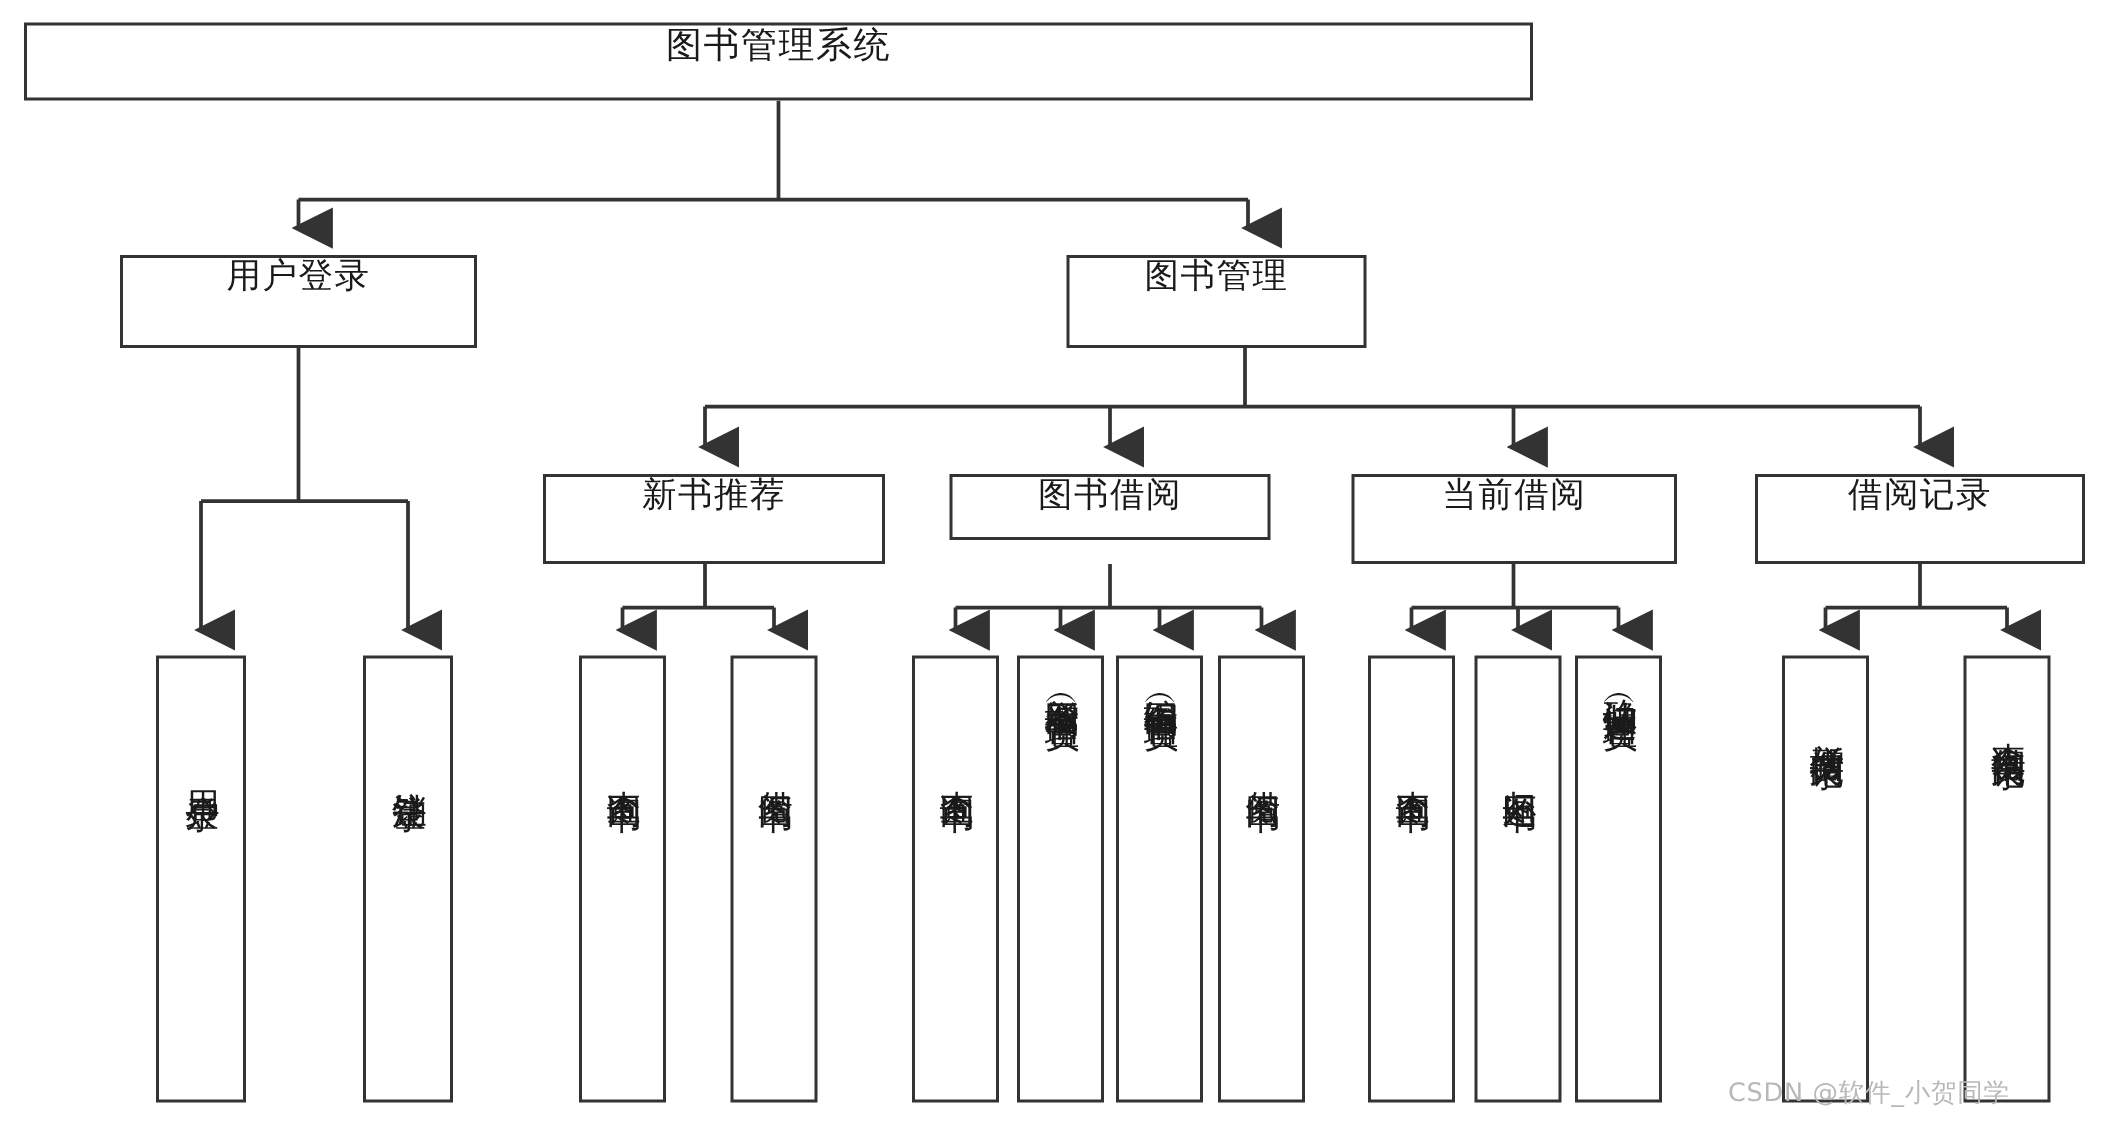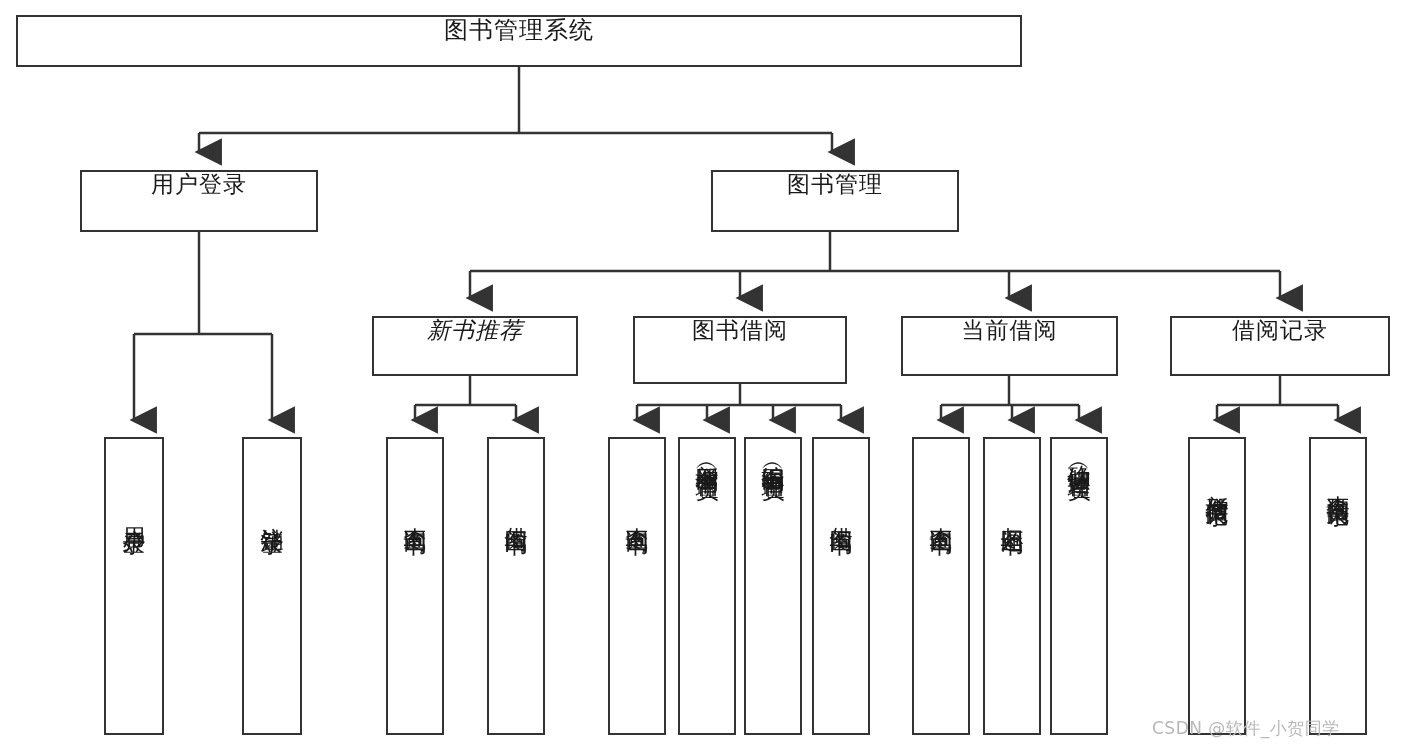--- a/index.html
+++ b/index.html
@@ -118,28 +118,28 @@
     </g>
   </svg>
 
   <div class="node horiz root" style="left:16px; top:15px; width:1006px; height:52px;">
     <span>图书管理系统</span>
   </div>
 
   <div class="node horiz" style="left:80px; top:170px; width:238px; height:62px;">
     <span>用户登录</span>
   </div>
-  <div class="node horiz" style="left:711px; top:170px; width:248px; height:62px;">
+  <div class="node horiz" style="left:711px; top:170px; width:200px; height:62px;">
     <span>图书管理</span>
   </div>
 
-  <div class="node horiz" style="left:372px; top:316px; width:206px; height:60px;font-style:italic;">
+  <div class="node horiz" style="left:362px; top:316px; width:228px; height:60px;">
     <span>新书推荐</span>
   </div>
-  <div class="node horiz" style="left:633px; top:316px; width:214px; height:68px;">
+  <div class="node horiz" style="left:633px; top:316px; width:214px; height:44px;">
     <span>图书借阅</span>
   </div>
   <div class="node horiz" style="left:1170px; top:316px; width:220px; height:60px;">
     <span>借阅记录</span>
   </div>
   <div class="node horiz" style="left:901px; top:316px; width:217px; height:60px;">
     <span>当前借阅</span>
   </div>
 
   <div class="node vert" style="left:104px; top:437px; width:60px; height:298px;">

